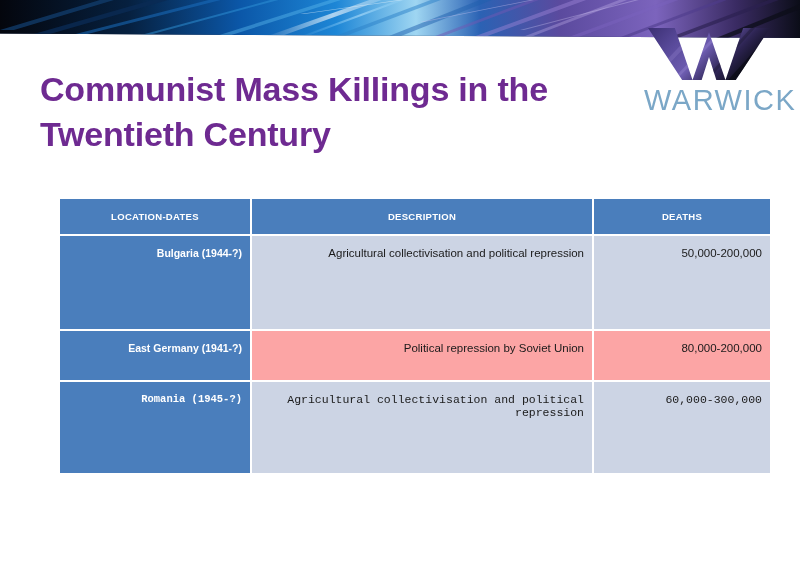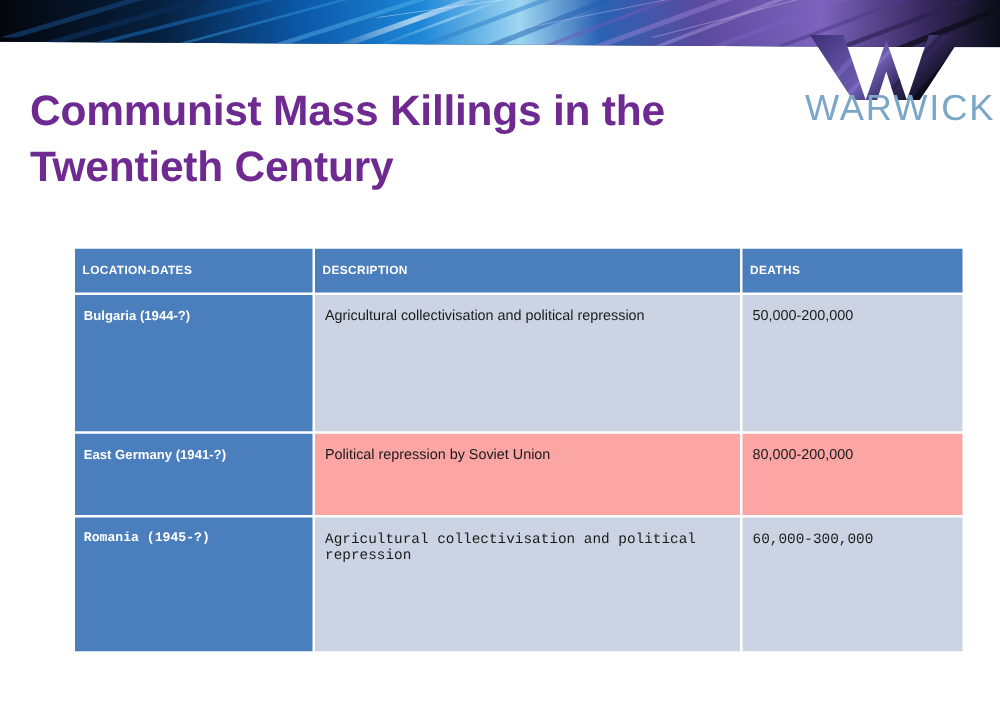--- a/index.html
+++ b/index.html
@@ -50,33 +50,33 @@
     width: 122px;
     height: 52px;
     overflow: hidden;
     -webkit-clip-path: polygon(0 0, 22% 0, 36.5% 100%, 50% 8%, 63.5% 100%, 78% 0, 100% 0, 72% 100%, 56% 100%, 50% 56%, 44% 100%, 28% 100%);
     clip-path: polygon(0 0, 22% 0, 36.5% 100%, 50% 8%, 63.5% 100%, 78% 0, 100% 0, 72% 100%, 56% 100%, 50% 56%, 44% 100%, 28% 100%);
   }
   .logo-w svg { display:block; width: 122px; height: 52px; }
   .logo-text {
     position: absolute;
     left: -4px;
-    top: 43px;
+    top: 56px;
     font-size: 29px;
     letter-spacing: 1.5px;
     color: #7ba7c7;
     font-family: "Liberation Sans", sans-serif;
     font-weight: 400;
     white-space: nowrap;
   }
 
   
   .title {
     position: absolute;
-    left: 24px;
+    left: 40px;
     top: 44px;
     width: 600px;
     font-size: 34px;
     line-height: 1.34;
     font-weight: bold;
     color: #6e2a91;
     letter-spacing: -0.2px;
   }
   .title-line { display: block; }
 
@@ -97,30 +97,31 @@
   table.data col.c1 { width: 190px; }
   table.data col.c2 { width: 340px; }
   table.data col.c3 { width: 176px; }
 
   thead th {
     background: #4a7ebc;
     color: #ffffff;
     font-size: 9.5px;
     font-weight: bold;
     letter-spacing: 0.3px;
-    text-align: left;
+    text-align: center;
     height: 35px;
     vertical-align: middle;
     padding: 0 6px;
   }
   tbody td {
     font-size: 11.5px;
     color: #1a1a1a;
     vertical-align: top;
-    padding: 11px 8px 16px 8px;
+    padding: 11px 8px 0 8px;
+    text-align: right;
   }
   tbody td.loc {
     background: #4a7ebc;
     color: #ffffff;
     font-weight: bold;
     font-size: 10.5px;
     padding-left: 7px;
   }
   tr.r1 td.body { background: #ccd4e4; }
   tr.r2 td.body { background: #fca5a5; }

